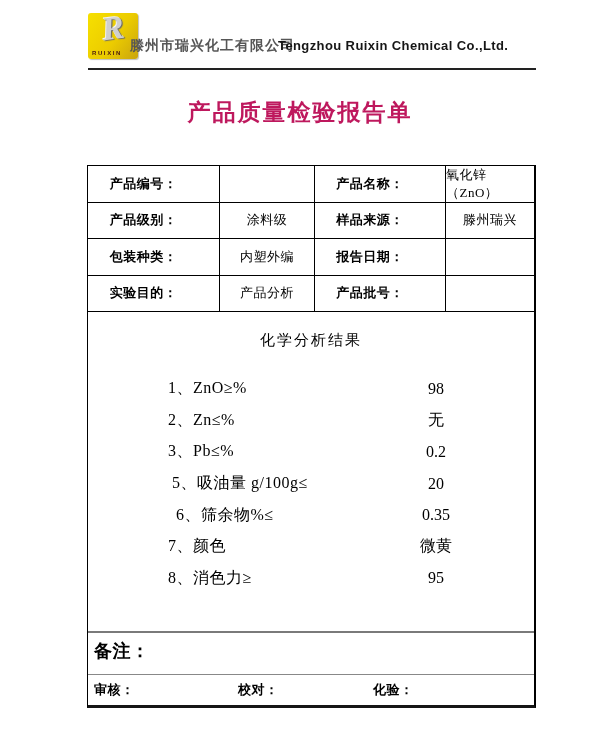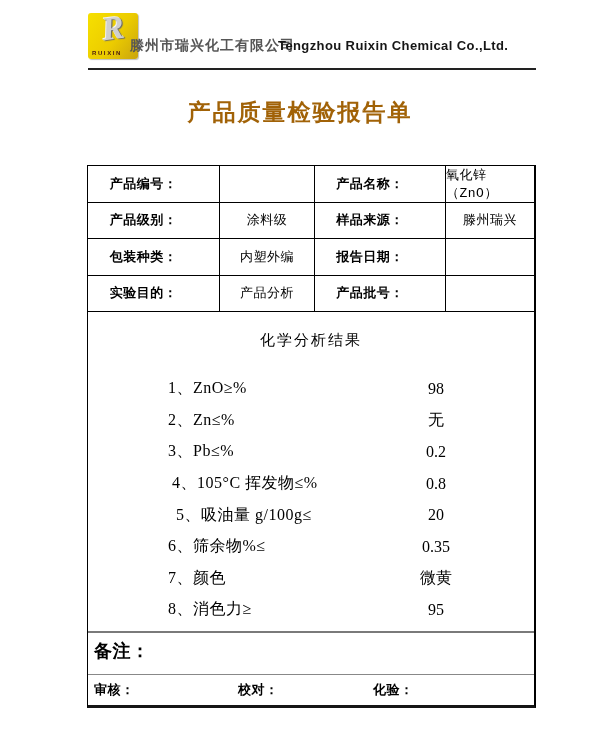--- a/index.html
+++ b/index.html
@@ -20,33 +20,33 @@
   .company-cn { position:absolute; left:130px; top:37px;
                 font-family:"Liberation Serif", serif; font-weight:bold;
                 font-size:14px; letter-spacing:1px; color:#565656; }
   .company-en { position:absolute; left:278px; top:38px; font-weight:bold;
                 font-size:13px; letter-spacing:0.4px; color:#161616; }
   .header-rule { position:absolute; left:88px; top:68px; width:448px; height:2px;
                  background:#222; }
 
   
   .doc-title { position:absolute; left:0; top:97px; width:600px; text-align:center;
-               font-size:23px; font-weight:bold; letter-spacing:2px; color:#a16207; }
+               font-size:23px; font-weight:bold; letter-spacing:2px; color:#be185d; }
 
   
   .report-table { position:absolute; left:87px; top:165px; width:449px;
                   border:1px solid #000; border-right-width:2px;
                   border-bottom:3px solid #151515; background:#fff; }
   .info-row { display:grid; grid-template-columns:111px 115px 111px 1fr;
               height:36.5px; border-bottom:1px solid #000; }
   .cell { display:flex; align-items:center; justify-content:center;
           border-left:1px solid #000; font-size:13px; overflow:hidden; }
   .cell:first-child { border-left:none; }
   .cell.label { font-weight:bold; letter-spacing:0.5px; }
-  .cell.value { font-family:Liberation Mono, monospace; letter-spacing:0.5px;margin-left:20px; }
+  .cell.value { font-family:Liberation Serif, serif; letter-spacing:0.5px;margin-left:20px; }
 
   
   .analysis { position:relative; height:321px; border-bottom:2px solid #7a7a7a; }
   .analysis-heading { position:absolute; top:19px; left:0; width:100%;
                       text-align:center; font-family:"Liberation Serif", serif;
                       font-size:15px; letter-spacing:2px; }
   .items { position:absolute; top:61px; left:0; right:0; }
   .item { position:relative; height:31.6px; display:flex; align-items:center;
           font-family:"Liberation Serif", serif; font-size:16px; }
   .item-name { margin-left:80px; letter-spacing:0.5px; }
@@ -118,24 +118,20 @@
         </div>
         <div class="item">
           <span class="item-name">2、Zn≤%</span>
           <span class="item-value">无</span>
         </div>
         <div class="item">
           <span class="item-name">3、Pb≤%</span>
           <span class="item-value">0.2</span>
         </div>
         <div class="item">
-          <span class="item-name">4、105°C 挥发物≤%</span>
-          <span class="item-value">0.8</span>
-        </div>
-        <div class="item">
           <span class="item-name">5、吸油量 g/100g≤</span>
           <span class="item-value">20</span>
         </div>
         <div class="item">
           <span class="item-name">6、筛余物%≤</span>
           <span class="item-value">0.35</span>
         </div>
         <div class="item">
           <span class="item-name">7、颜色</span>
           <span class="item-value">微黄</span>

